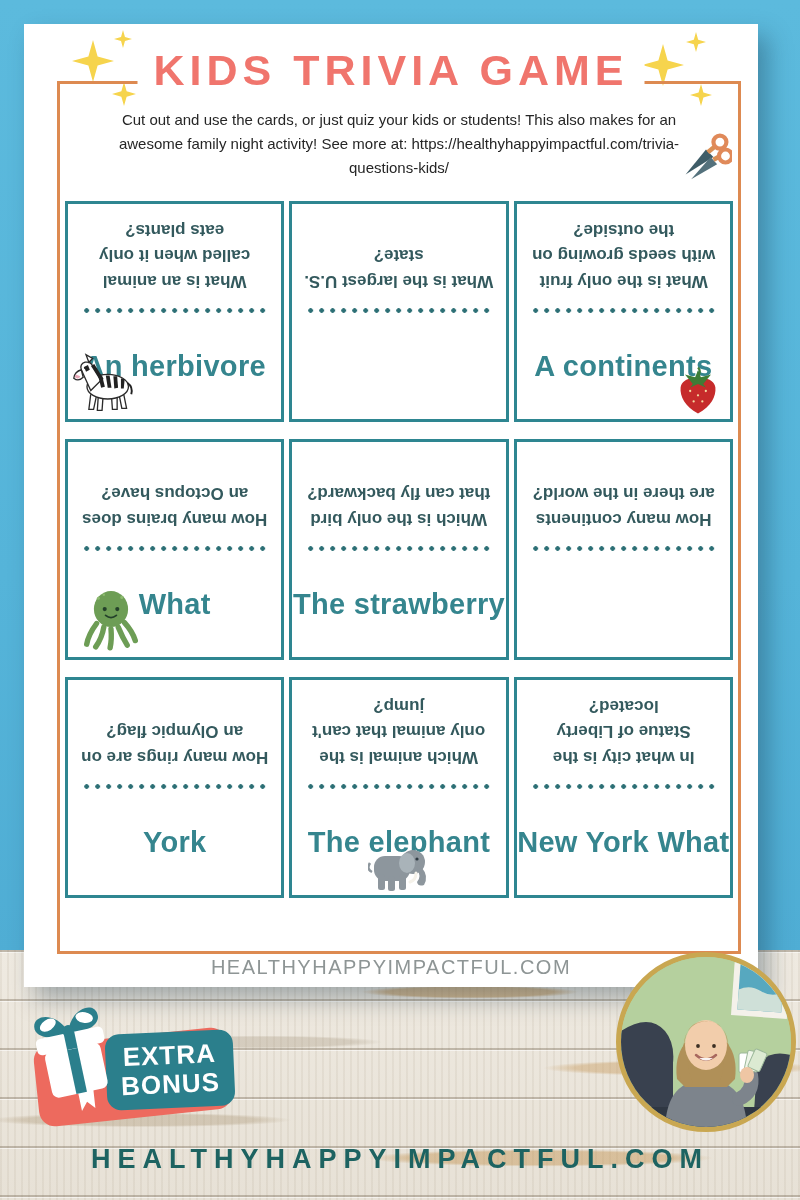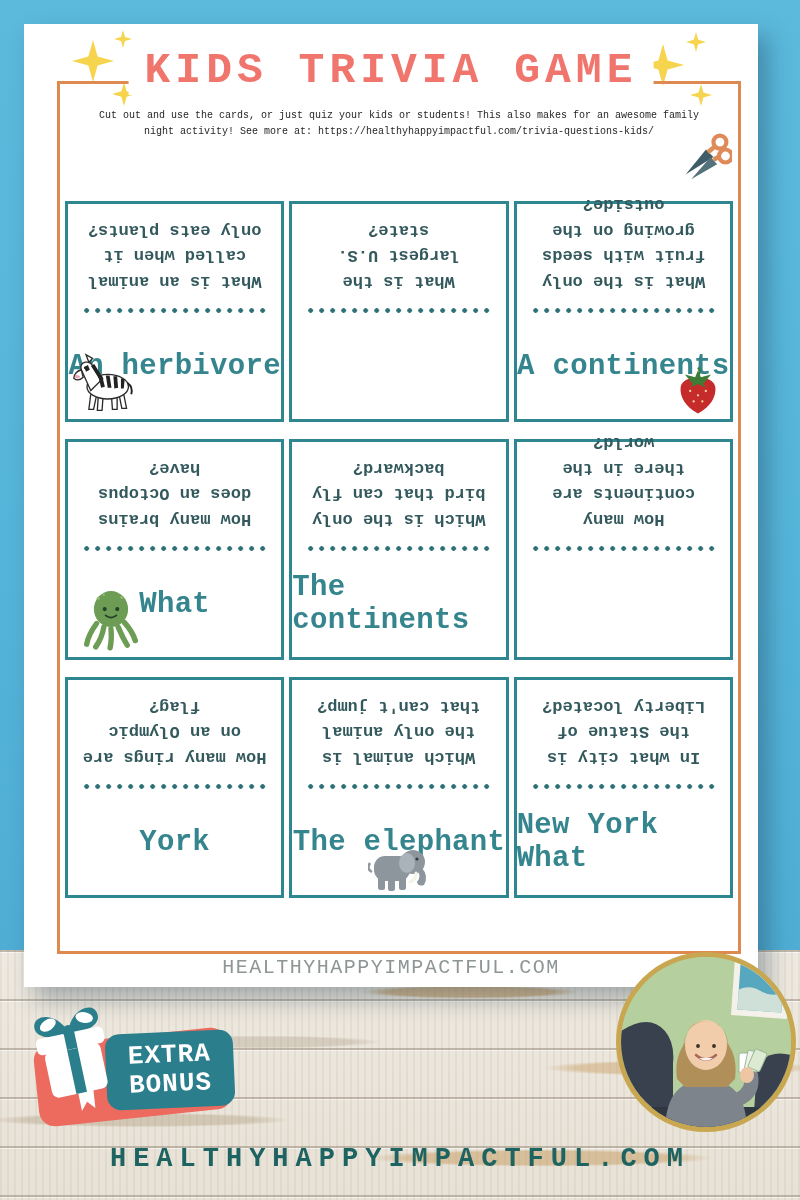--- a/index.html
+++ b/index.html
@@ -1,17 +1,17 @@
 <!DOCTYPE html>
 <html><head>
 <meta charset="utf-8">
 <style>
   html,body{margin:0;padding:0;background:#222;}
   .stage{position:relative;width:800px;height:1200px;overflow:hidden;
-         font-family:Liberation Mono, monospace;background:#57b6da;}
+         font-family:Liberation Sans, sans-serif;background:#57b6da;}
 
   
   .bg-blue{position:absolute;left:0;top:0;width:800px;height:958px;
            background:linear-gradient(180deg,#5cbadd 0%,#55b4d9 60%,#4fadd4 100%);}
   .bg-wood{position:absolute;left:0;top:950px;width:800px;height:250px;
     background-image:
       radial-gradient(ellipse 150px 9px at 470px 42px, rgba(196,148,82,.55) 55%, transparent 72%),
       radial-gradient(ellipse 190px 11px at 680px 118px, rgba(196,148,82,.40) 55%, transparent 72%),
       radial-gradient(ellipse 210px 10px at 140px 170px, rgba(172,152,120,.38) 55%, transparent 72%),
       radial-gradient(ellipse 240px 12px at 540px 208px, rgba(196,148,82,.45) 55%, transparent 72%),
@@ -33,21 +33,21 @@
   .s6{left:666px;top:60px;width:22px;height:22px;}
 
   .page-title{position:absolute;left:50%;top:22px;transform:translateX(-50%);margin:0;
         background:#fff;padding:0 16px;z-index:3;white-space:nowrap;
         color:#f0756d;font-size:43px;font-weight:bold;letter-spacing:5px;}
 
   .orange-frame{position:absolute;left:33px;top:57px;width:684px;height:873px;
         border:3px solid #dd8a51;box-sizing:border-box;}
   .instructions{position:absolute;left:50%;top:24px;transform:translateX(-50%);
         width:604px;margin:0;text-align:center;color:#262626;
-        font-size:10px;line-height:1.6;}
+        font-size:15px;line-height:1.6;}
   .scissors{position:absolute;right:6px;top:46px;width:52px;height:52px;}
 
   
   .grid{position:absolute;left:5px;top:117px;width:668px;display:grid;
         grid-template-columns:repeat(3,1fr);gap:17px 5px;}
   .card{position:relative;height:221px;border:3px solid #2e8691;background:#fff;
         box-sizing:border-box;display:flex;flex-direction:column;}
   .q{height:102px;box-sizing:border-box;padding:12px 12px 10px;
      transform:rotate(180deg);text-align:center;
      color:#33595d;font-size:17px;font-weight:bold;line-height:1.5;}
@@ -199,21 +199,21 @@
                     <circle cx="42" cy="11" r="1.7"></circle>
                   </g>
                 </svg></span>
     </div>
   </div>
 
   <div class="card">
     <div class="q">Which is the only bird that can fly backward?</div>
     <div class="dots"></div>
     <div class="a">
-      <span class="answer-text">The continents</span>
+      <span class="answer-text">The strawberry</span>
 
     </div>
   </div>
 
   <div class="card">
     <div class="q">How many continents are there in the world?</div>
     <div class="dots"></div>
   </div>
 
   <div class="card">

